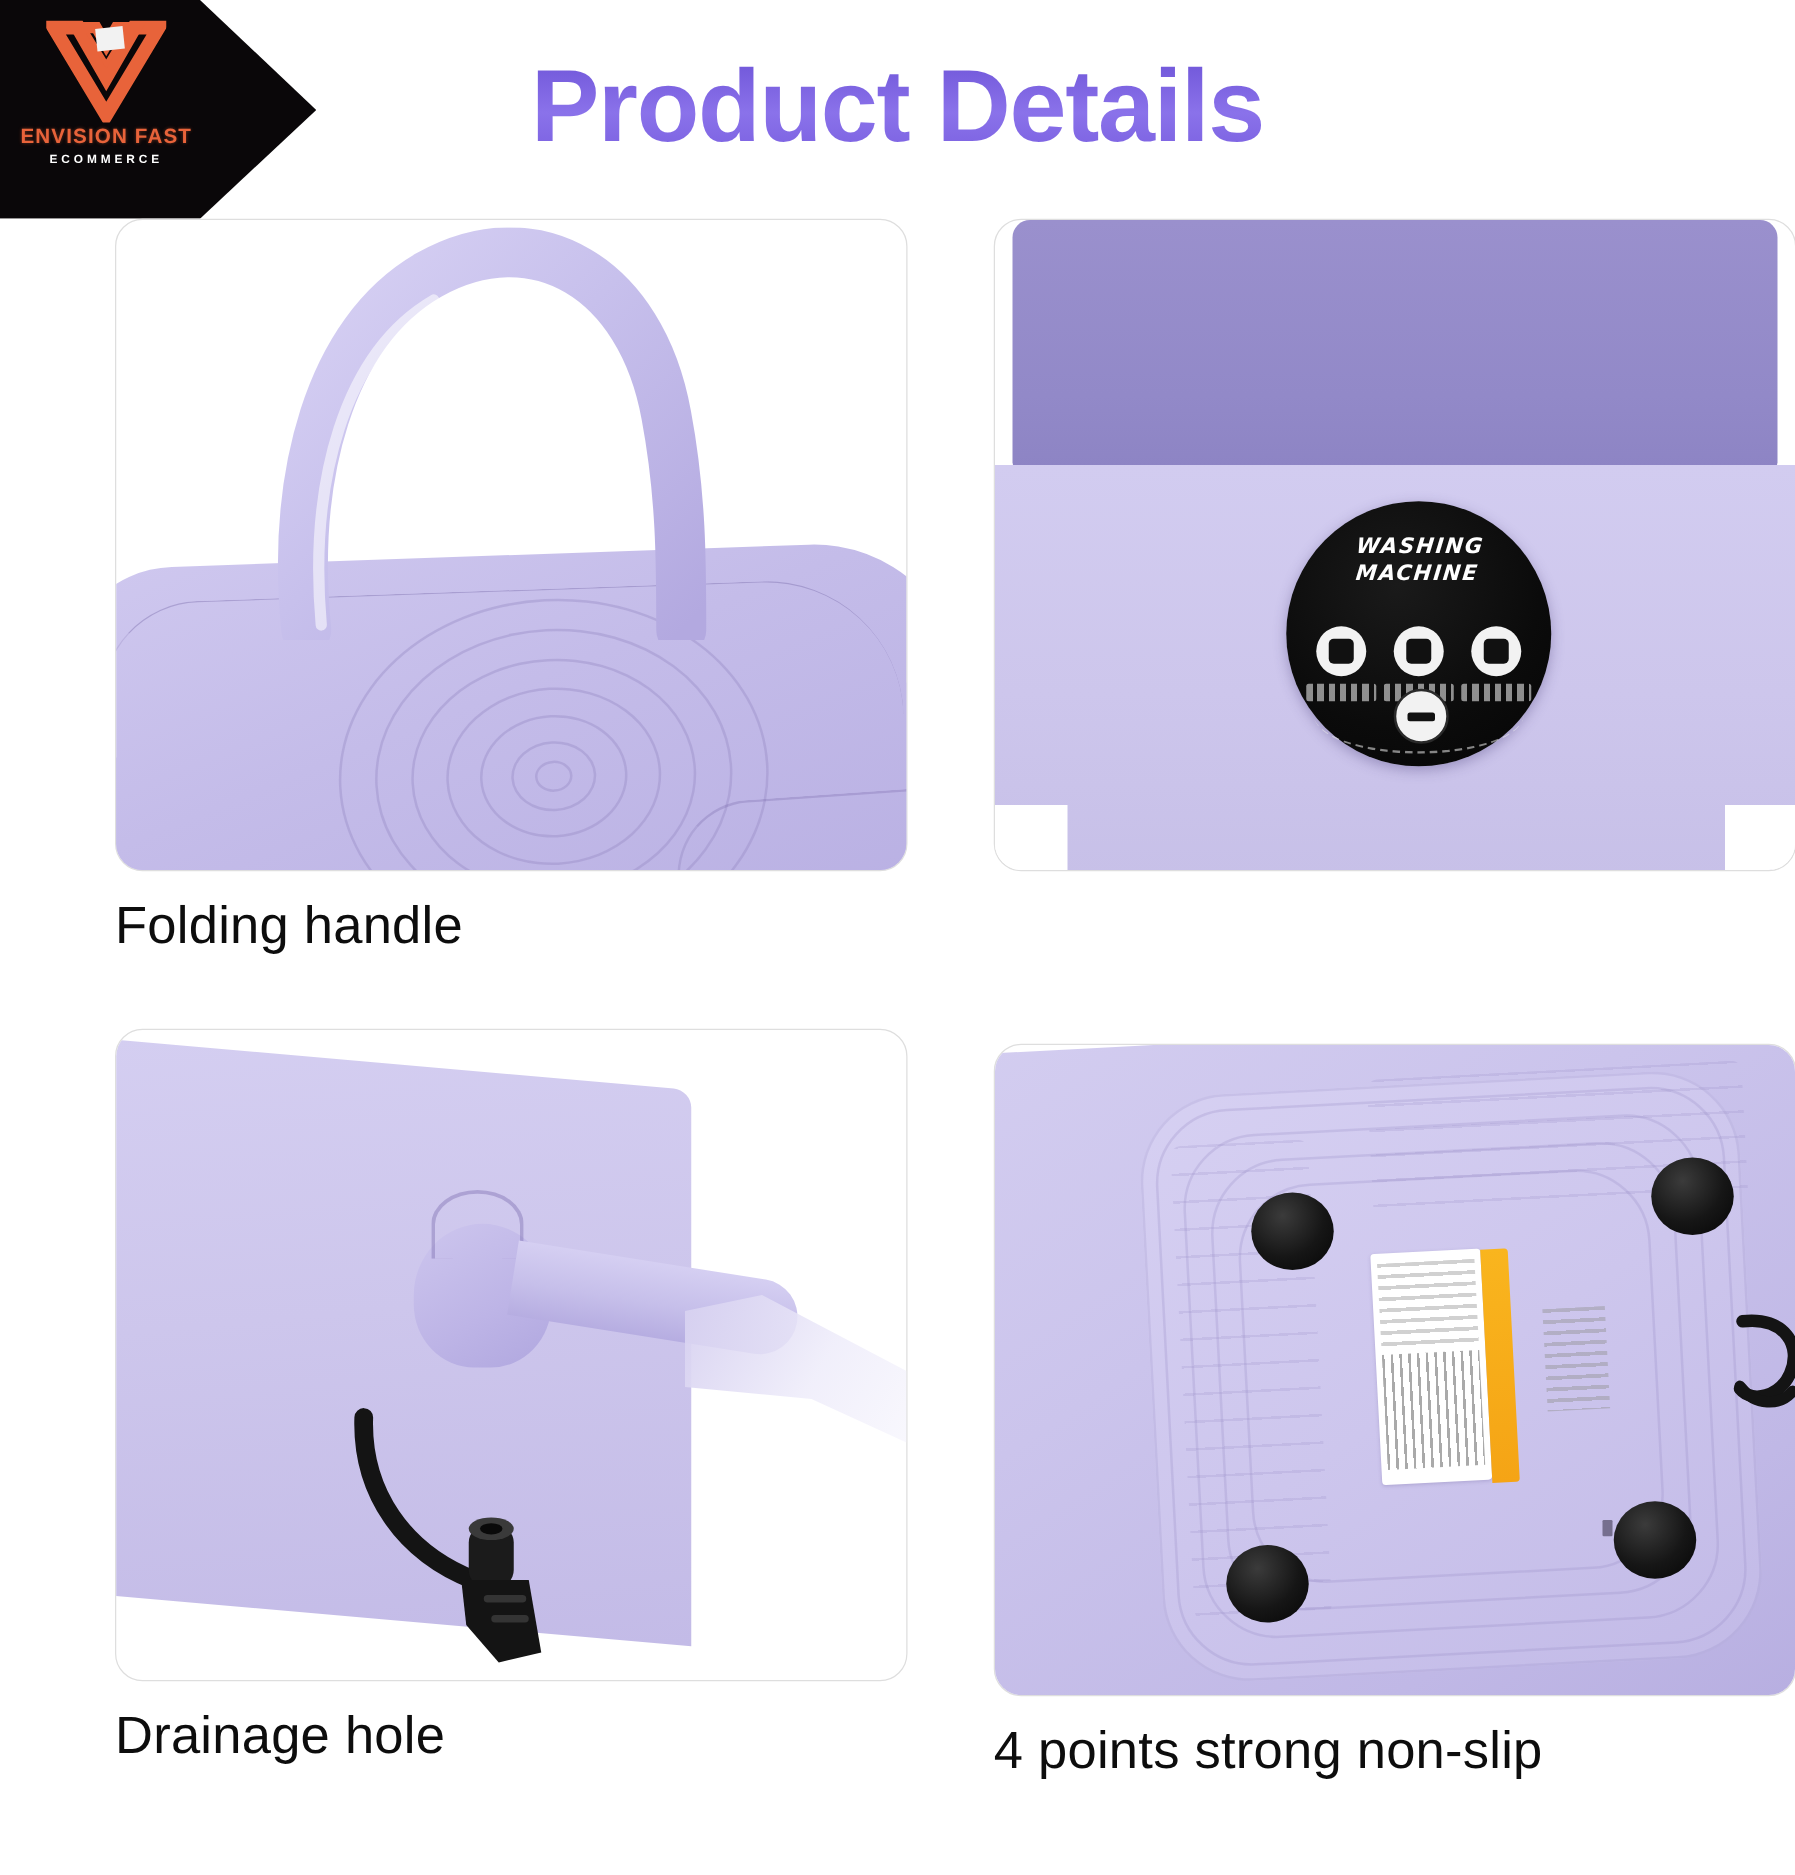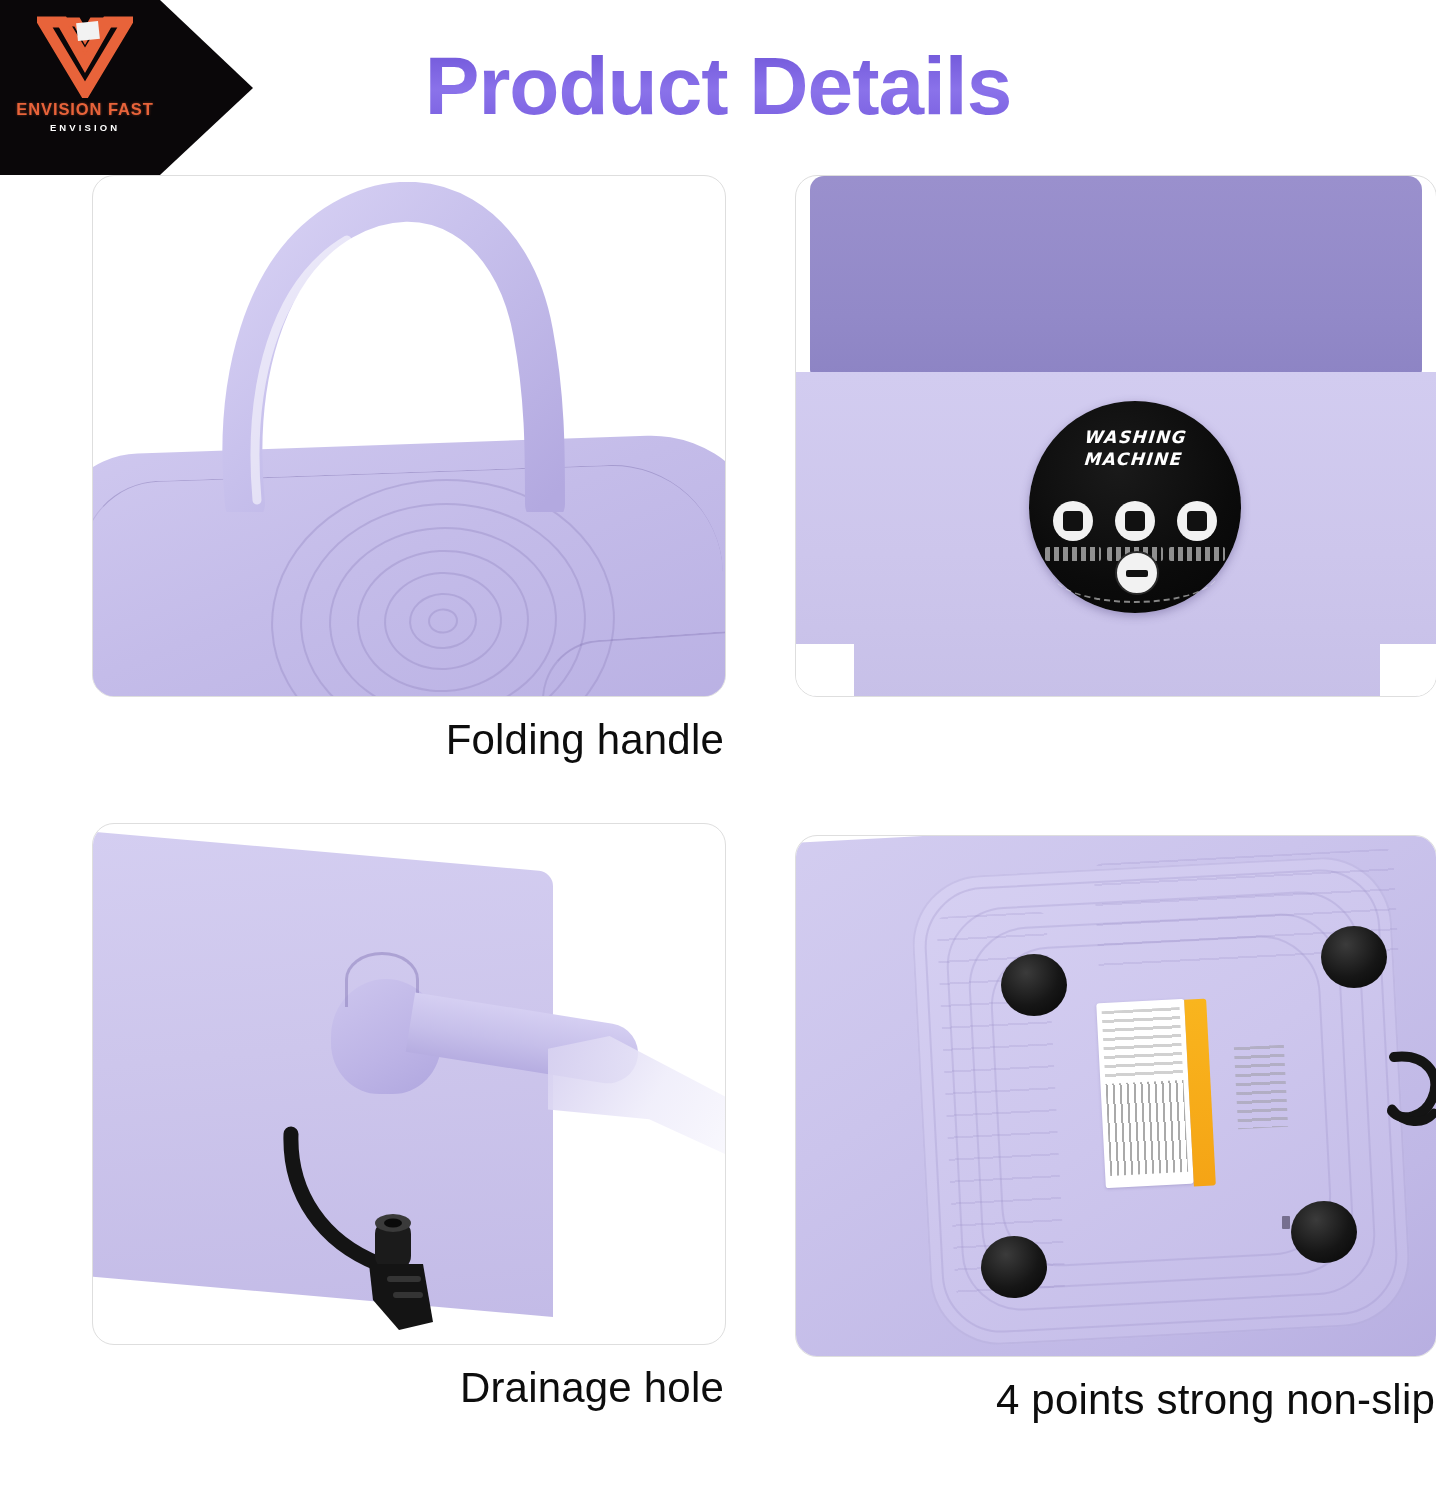--- a/index.html
+++ b/index.html
@@ -61,21 +61,21 @@
     border:1px solid #dedede;
     border-radius:22px;
     background:#ffffff;
     overflow:hidden;
   }
   .cell-2 .photo,.cell-4 .photo{width:640px;}
 
   .caption{
     width:632px;
     margin-top:18px;
-    text-align:right;
+    text-align:left;
     color:#0d0d0d;
     font-size:42px;
     font-weight:400;
     line-height:1.18;
     letter-spacing:.2px;
   }
   .cell-2 .caption,.cell-4 .caption{width:640px;}
 
   
   .p1-lid{
@@ -305,21 +305,21 @@
 
       <div class="brand-mark">
         <svg viewBox="0 0 96 84" xmlns="http://www.w3.org/2000/svg">
           <path d="M6 8 L26 8 L48 44 L70 8 L90 8 L48 78 Z" fill="none" stroke="#e8633a" stroke-width="11"></path>
           <path d="M24 8 L40 8 L48 22 L56 8 L72 8 L48 50 Z" fill="none" stroke="#e8633a" stroke-width="9"></path>
           <rect x="40" y="8" width="22" height="18" fill="#f2f2f2" transform="rotate(-6 51 17)"></rect>
         </svg>
       </div>
 
       <div class="brand-name">ENVISION FAST</div>
-      <div class="brand-sub">ENVISION</div>
+      <div class="brand-sub">ECOMMERCE</div>
     </div>
   </div>
 
   <div class="page-title">Product Details</div>
 </div>
 
 <div class="grid">
 
   <div class="cell cell-1">
     <div class="photo">

